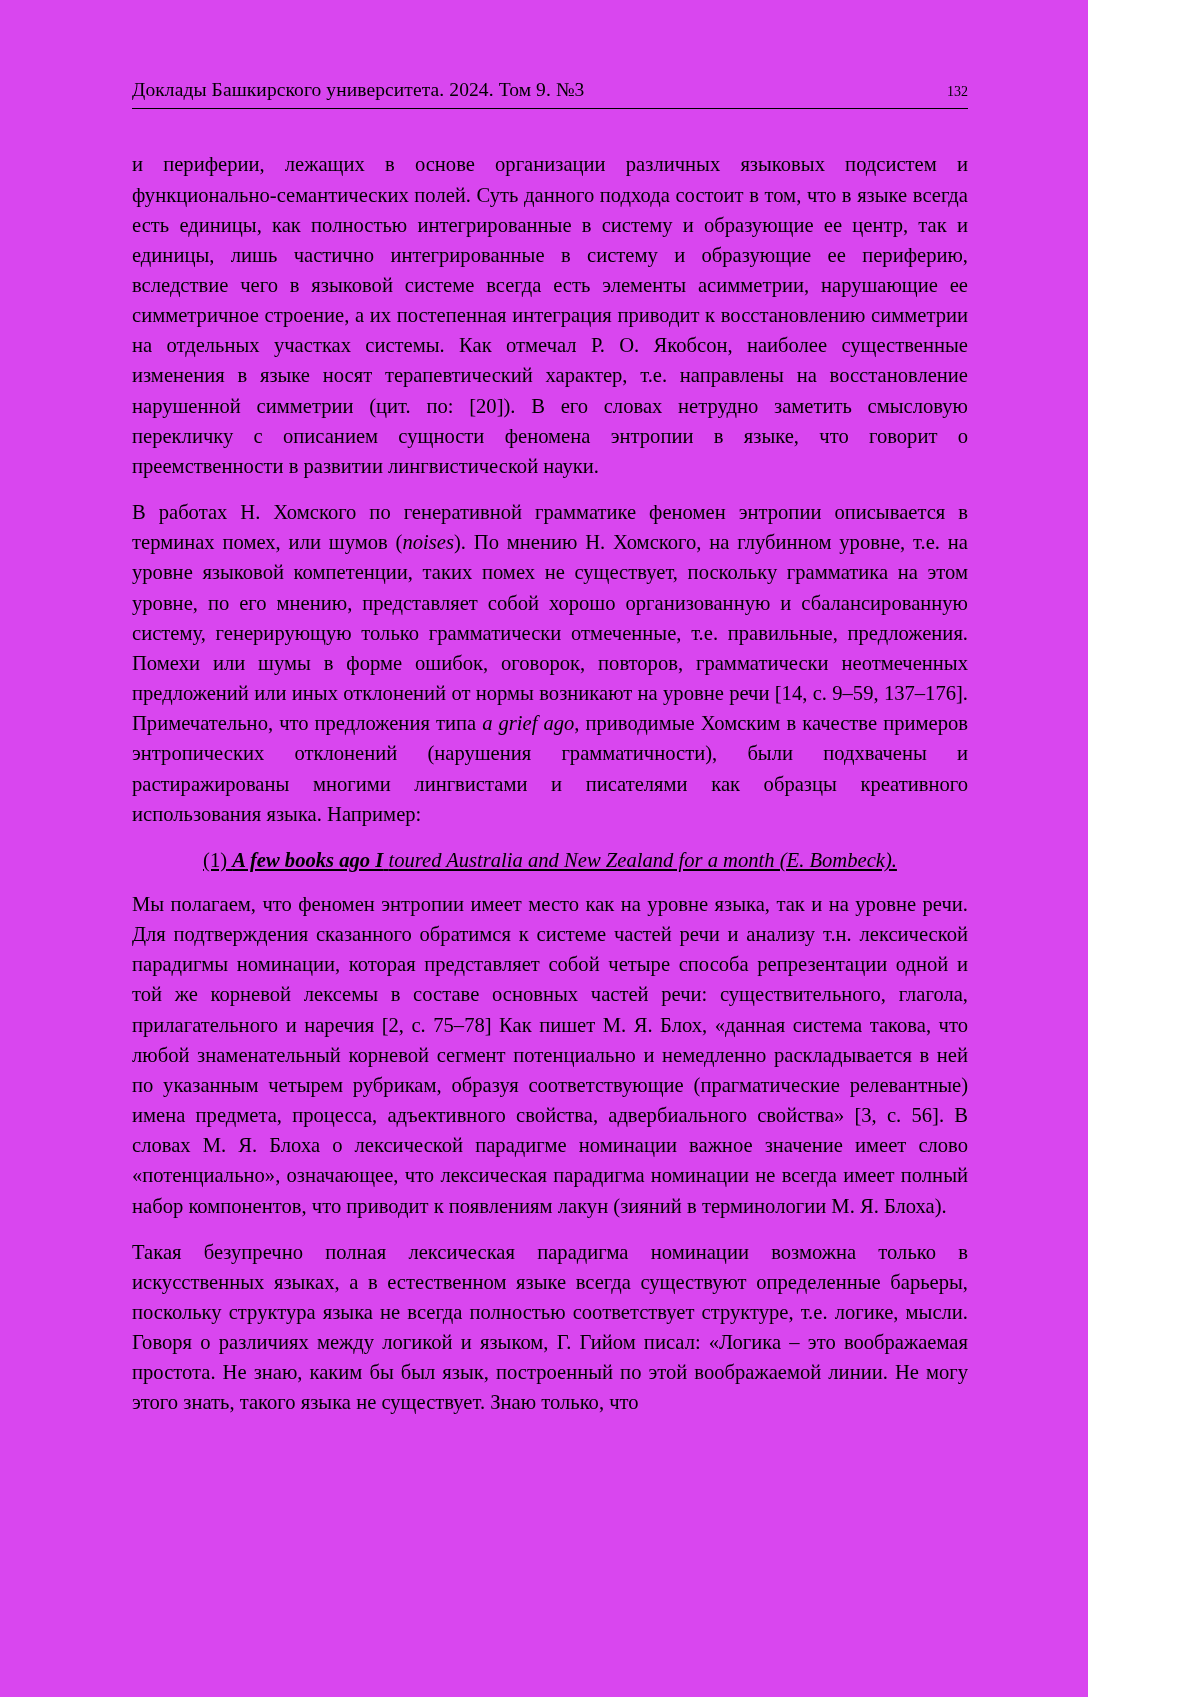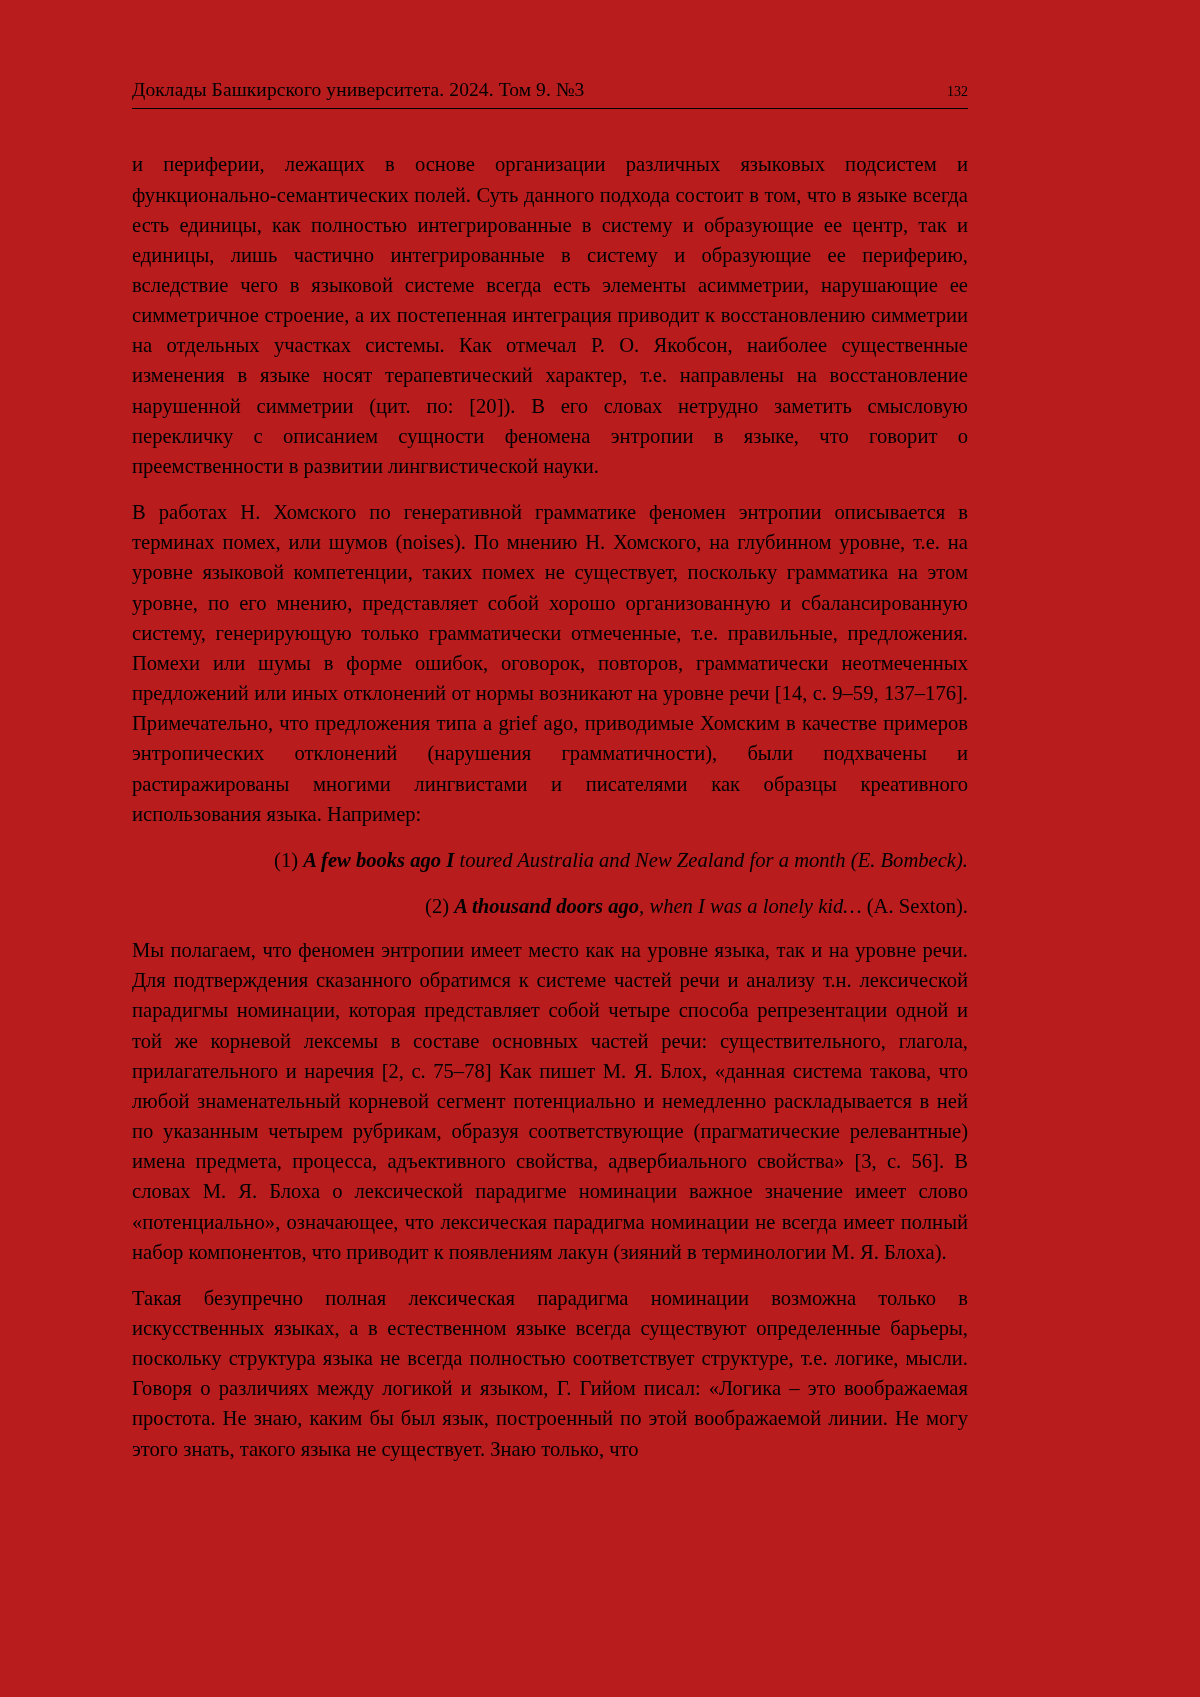--- a/index.html
+++ b/index.html
@@ -5,24 +5,24 @@
   html, body {
     margin: 0;
     padding: 0;
     background: #ffffff;
   }
   body {
     font-family: "Liberation Serif", "DejaVu Serif", serif;
     color: #000000;
   }
   .page {
-    width: 1200px;
+    width: 1088px;
     height: 1697px;
     position: relative;
-    background: #b91c1c;
+    background: #d946ef;
     box-sizing: border-box;
     padding: 0;
     overflow: hidden;
   }
   .content {
     position: absolute;
     left: 132px;
     top: 78px;
     width: 836px;
   }
@@ -48,52 +48,53 @@
     margin: 0 0 16px 0;
     hyphens: none;
   }
   p.first-par {
     margin-top: 40px;
   }
   .example {
     font-size: 20.6px;
     line-height: 1.465;
     margin: 16px 0 14px 0;
-    text-align: right;
+    text-align: center;
+    text-decoration: underline;
   }
   .ex-num {
     font-style: normal;
   }
   .ex-bold-italic {
     font-weight: bold;
     font-style: italic;
   }
   .ex-italic {
     font-style: italic;
   }
   .ital {
+    font-style: italic;
   }
 </style>
 </head>
 <body>
 
 <div class="page">
   <div class="content">
 
     <div class="running-head">
       <div class="journal">Доклады Башкирского университета. 2024. Том 9. №3</div>
       <div class="page-number">132</div>
     </div>
 
     <p class="body-par first-par">и периферии, лежащих в основе организации различных языковых подсистем и функционально-семантических полей. Суть данного подхода состоит в том, что в языке всегда есть единицы, как полностью интегрированные в систему и образующие ее центр, так и единицы, лишь частично интегрированные в систему и образующие ее периферию, вследствие чего в языковой системе всегда есть элементы асимметрии, нарушающие ее симметричное строение, а их постепенная интеграция приводит к восстановлению симметрии на отдельных участках системы. Как отмечал Р. О. Якобсон, наиболее существенные изменения в языке носят терапевтический характер, т.е. направлены на восстановление нарушенной симметрии (цит. по: [20]). В его словах нетрудно заметить смысловую перекличку с описанием сущности феномена энтропии в языке, что говорит о преемственности в развитии лингвистической науки.</p>
 
     <p class="body-par"><span>В работах Н. Хомского по генеративной грамматике феномен энтропии описывается в терминах помех, или шумов (</span><span class="ital">noises</span><span>). По мнению Н. Хомского, на глубинном уровне, т.е. на уровне языковой компетенции, таких помех не существует, поскольку грамматика на этом уровне, по его мнению, представляет собой хорошо организованную и сбалансированную систему, генерирующую только грамматически отмеченные, т.е. правильные, предложения. Помехи или шумы в форме ошибок, оговорок, повторов, грамматически неотмеченных предложений или иных отклонений от нормы возникают на уровне речи [14, с. 9–59, 137–176]. Примечательно, что предложения типа </span><span class="ital">a grief ago</span><span>, приводимые Хомским в качестве примеров энтропических отклонений (нарушения грамматичности), были подхвачены и растиражированы многими лингвистами и писателями как образцы креативного использования языка. Например:</span></p>
 
     <p class="example"><span class="ex-num">(1)</span> <span class="ex-bold-italic">A few books ago I</span> <span class="ex-italic">toured Australia and New Zealand for a month (E. Bombeck).</span></p>
 
-    <p class="example"><span class="ex-num">(2)</span> <span class="ex-bold-italic">A thousand doors ago</span><span class="ex-italic">, when I was a lonely kid…</span><span> (A. Sexton).</span></p>
 
     <p class="body-par">Мы полагаем, что феномен энтропии имеет место как на уровне языка, так и на уровне речи. Для подтверждения сказанного обратимся к системе частей речи и анализу т.н. лексической парадигмы номинации, которая представляет собой четыре способа репрезентации одной и той же корневой лексемы в составе основных частей речи: существительного, глагола, прилагательного и наречия [2, с. 75–78] Как пишет М. Я. Блох, «данная система такова, что любой знаменательный корневой сегмент потенциально и немедленно раскладывается в ней по указанным четырем рубрикам, образуя соответствующие (прагматические релевантные) имена предмета, процесса, адъективного свойства, адвербиального свойства» [3, с. 56]. В словах М. Я. Блоха о лексической парадигме номинации важное значение имеет слово «потенциально», означающее, что лексическая парадигма номинации не всегда имеет полный набор компонентов, что приводит к появлениям лакун (зияний в терминологии М. Я. Блоха).</p>
 
     <p class="body-par">Такая безупречно полная лексическая парадигма номинации возможна только в искусственных языках, а в естественном языке всегда существуют определенные барьеры, поскольку структура языка не всегда полностью соответствует структуре, т.е. логике, мысли. Говоря о различиях между логикой и языком, Г. Гийом писал: «Логика – это воображаемая простота. Не знаю, каким бы был язык, построенный по этой воображаемой линии. Не могу этого знать, такого языка не существует. Знаю только, что</p>
 
   </div>
 </div>
 
 </body></html>

